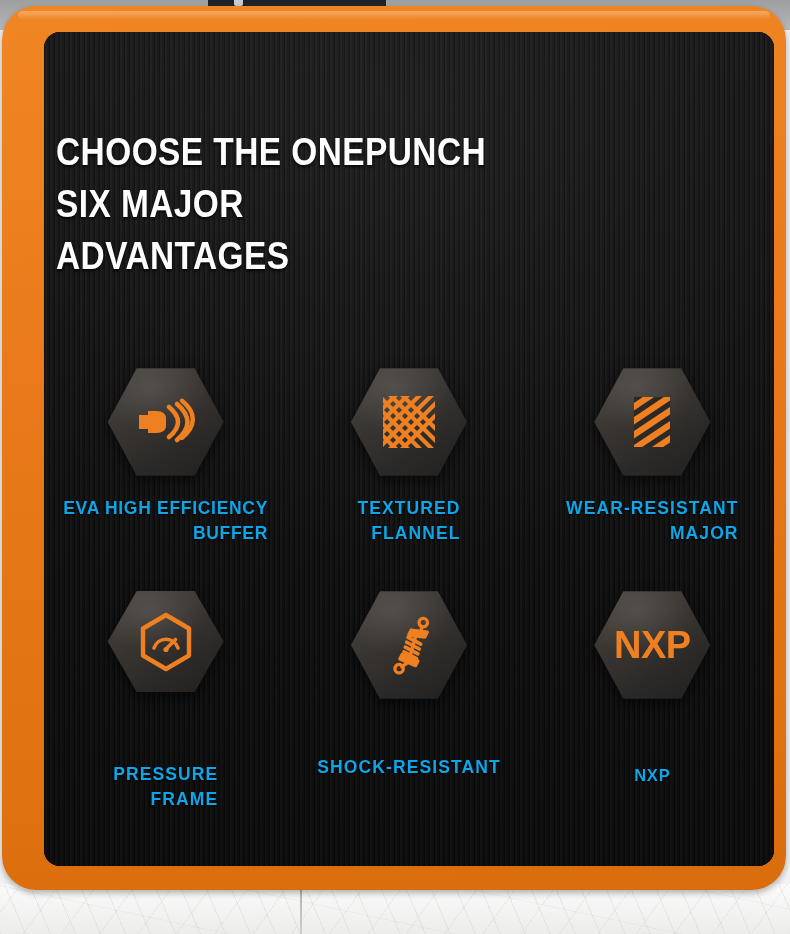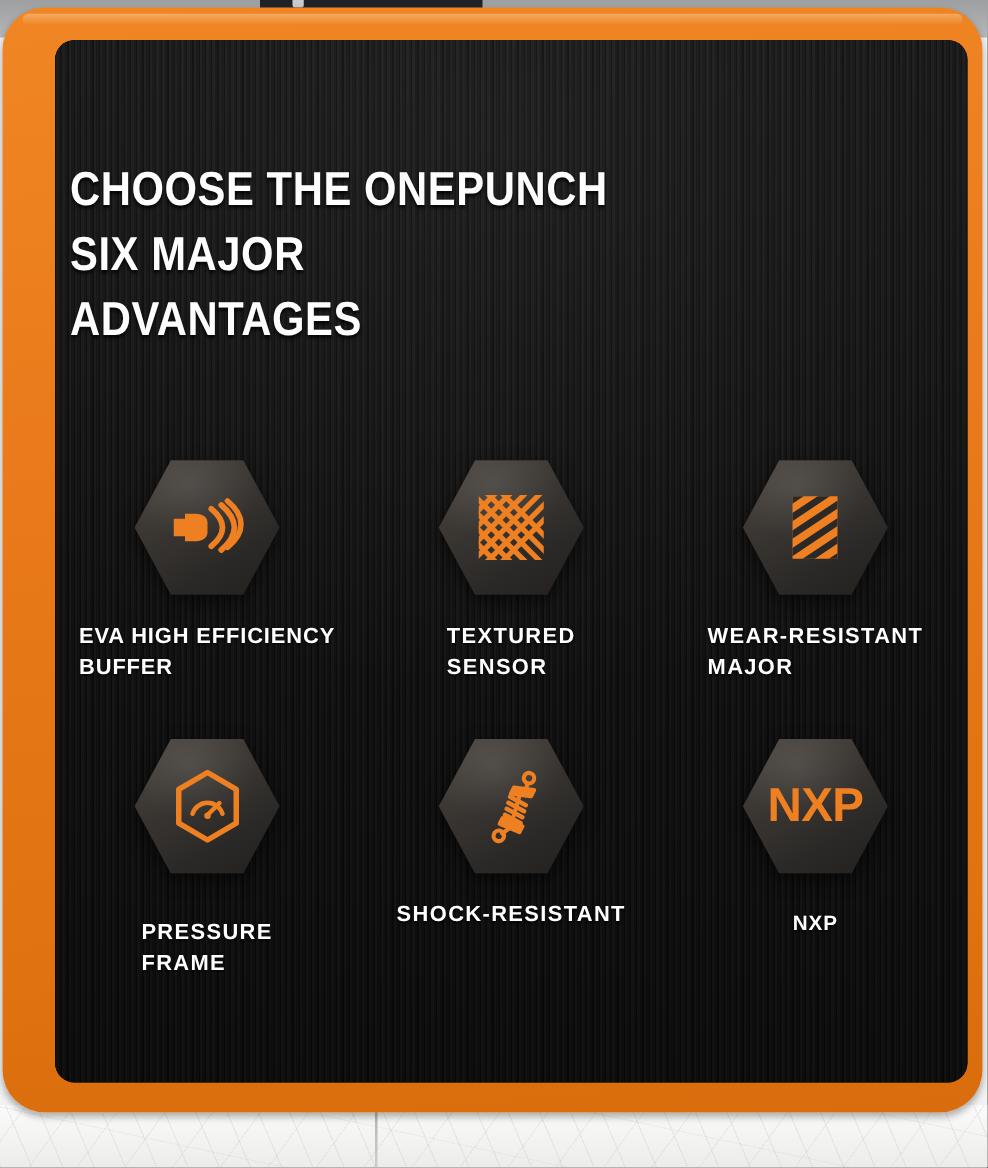--- a/index.html
+++ b/index.html
@@ -133,21 +133,21 @@
     grid-template-rows: 225px 225px;
     justify-items: center;
   }
   .cell {
     width: 100%;
     display: flex;
     flex-direction: column;
     align-items: center;
   }
   .cell.r1 { padding-top: 4px; }
-  .cell.r2 { padding-top: 2px; }
+  .cell.r2 { padding-top: 2px; gap: 36px; }
 
   
   .hex {
     position: relative;
     width: 116px; height: 112px;
     display: flex; align-items: center; justify-content: center;
     filter: drop-shadow(0 5px 7px rgba(0,0,0,.55));
   }
   .hex-bg {
     position: absolute; inset: 0;
@@ -175,22 +175,22 @@
     font-family: "Liberation Sans", sans-serif;
     font-weight: 700;
     font-size: 38px;
     letter-spacing: -0.5px;
     line-height: 1;
   }
 
   
   .caption {
     margin-top: 18px;
-    color: #ffffff;
-    text-align: left;
+    color: #0ea5e9;
+    text-align: right;
     font-family: "Liberation Sans Narrow", "Liberation Sans", sans-serif;
     font-weight: 700;
     font-size: 17.5px;
     line-height: 25px;
     letter-spacing: 1.1px;
     text-shadow: 0 1px 2px rgba(0,0,0,.85);
   }
   .caption span { display: block; white-space: nowrap; }
   .caption.tight { letter-spacing: .7px; }
   .caption.low { margin-top: 32px; }
@@ -263,21 +263,21 @@
                   </defs>
                   <g clip-path="url(#weaveClip)" stroke="#ef8022" stroke-width="4.2" stroke-linecap="round">
                     <path d="M-10 6 L62 78 M-10 18 L62 90 M-10 -6 L62 66 M-10 -18 L62 54 M-10 30 L62 102 M-10 -30 L62 42"></path>
                     <path d="M-10 52 L62 -20 M-10 64 L62 -8 M-10 40 L62 -32 M-10 28 L62 -44 M-10 76 L62 4 M-10 88 L62 16"></path>
                   </g>
                 </svg>
               </div>
             </div>
             <div class="caption">
               <span>TEXTURED</span>
-              <span>SENSOR</span>
+              <span>FLANNEL</span>
             </div>
           </div>
 
           <div class="cell r1">
             <div class="hex">
               <div class="hex-bg"></div>
               <div class="hex-icon">
                 <svg width="48" height="58" viewBox="0 0 48 58">
                   <defs>
                     <clipPath id="hatchClip">

